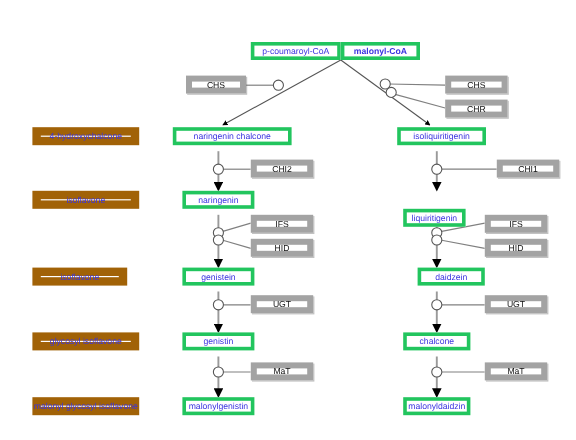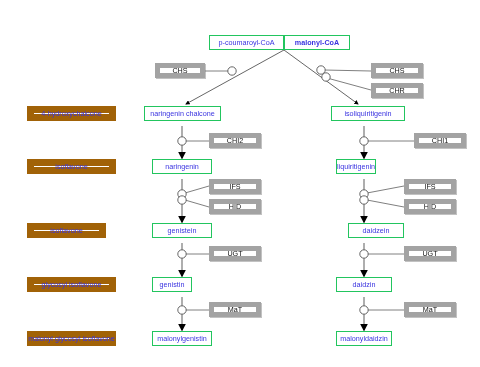--- a/index.html
+++ b/index.html
@@ -29,21 +29,21 @@
   .node {
     position: absolute;
     box-sizing: border-box;
     display: flex;
     align-items: center;
     justify-content: center;
     background: #ffffff;
     white-space: nowrap;
   }
   .metabolite {
-    border: 1px solid #22c55e;
+    border: 3px solid #22c55e;
     color: #3a33e0;
     font-size: 7.2px;
     height: 15px;
   }
   .classlabel {
     border: 7px solid #a16207;
     color: #3a33e0;
     font-size: 7.2px;
     height: 15px;
   }
@@ -177,47 +177,47 @@
   <div class="node classlabel" style="left:27px; top:223px; width:79px;">
     <span>isoflavone</span>
   </div>
   <div class="node classlabel" style="left:27px; top:277px; width:89px;">
     <span>glycosyl isoflavone</span>
   </div>
   <div class="node classlabel" style="left:27px; top:331px; width:89px;">
     <span>malonyl glycosyl isoflavone</span>
   </div>
 
-  <div class="node metabolite" style="left:144px; top:106px; width:77px;">
+  <div class="node metabolite" style="left:144px; top:106px; width:99px;">
     <span>naringenin chalcone</span>
   </div>
   <div class="node metabolite" style="left:152px; top:159px; width:60px;">
     <span>naringenin</span>
   </div>
   <div class="node metabolite" style="left:152px; top:223px; width:60px;justify-content:center;">
     <span>genistein</span>
   </div>
-  <div class="node metabolite" style="left:152px; top:277px; width:40px;">
+  <div class="node metabolite" style="left:152px; top:277px; width:60px;">
     <span>genistin</span>
   </div>
   <div class="node metabolite" style="left:331px; top:106px; width:74px;">
     <span>isoliquiritigenin</span>
   </div>
 
   <div class="node metabolite" style="left:152px; top:331px; width:60px;">
     <span>malonylgenistin</span>
   </div>
-  <div class="node metabolite" style="left:336px; top:159px; width:40px;">
+  <div class="node metabolite" style="left:336px; top:174px; width:52px;">
     <span>liquiritigenin</span>
   </div>
   <div class="node metabolite" style="left:336px; top:223px; width:56px;margin-left:12px;">
     <span>daidzein</span>
   </div>
   <div class="node metabolite" style="left:336px; top:277px; width:56px;">
-    <span>daidzin</span>
+    <span>chalcone</span>
   </div>
   <div class="node metabolite" style="left:336px; top:331px; width:56px;">
     <span>malonyldaidzin</span>
   </div>
 
   <div class="node enzyme" style="left:155px; top:63px; width:50px;">
     <span>CHS</span>
   </div>
   <div class="node enzyme" style="left:209px; top:133px; width:52px;">
     <span>CHI2</span>

